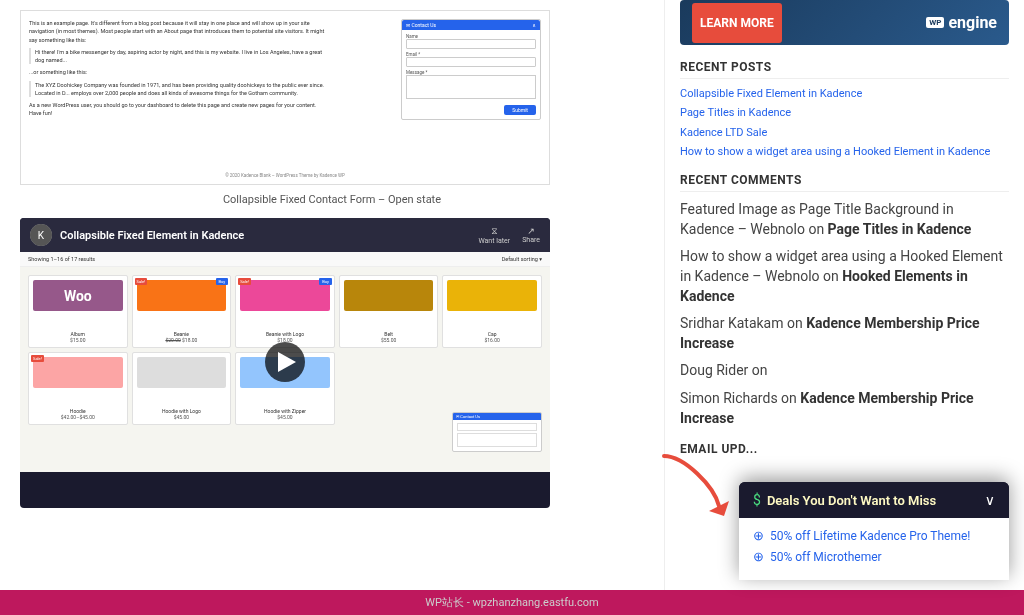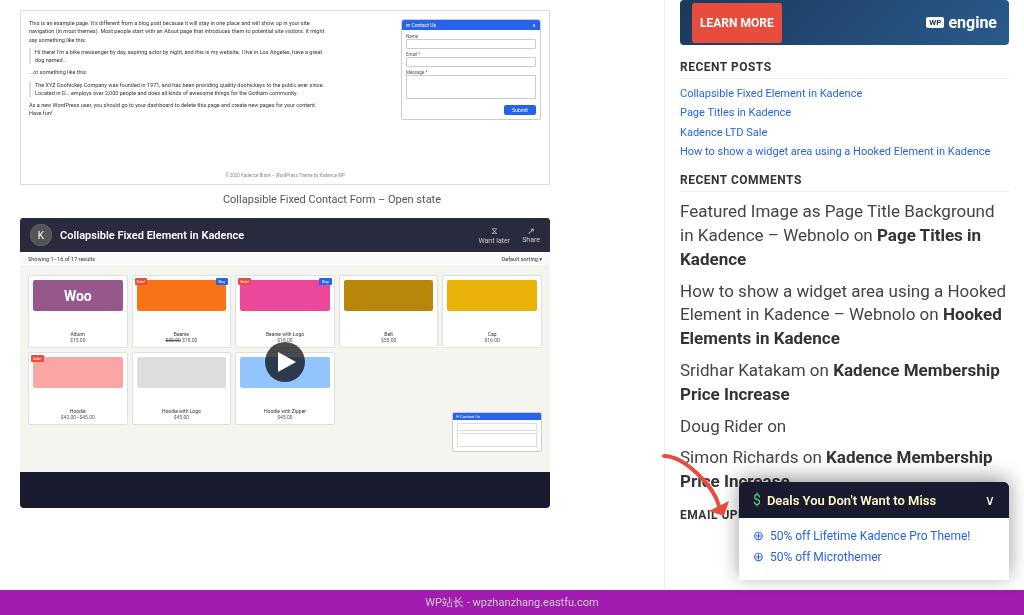--- a/index.html
+++ b/index.html
@@ -351,21 +351,21 @@
     .recent-post-item {
       font-size: 11px;
       color: #2563eb;
       margin-bottom: 5px;
       cursor: pointer;
       line-height: 1.3;
     }
 
     .comment-item {
       margin-bottom: 8px;
-      font-size: 17px;
+      font-size: 14px;
       line-height: 1.4;
       color: #444;
     }
 
     .comment-item a {
       font-weight: 700;
       color: #333;
       text-decoration: none;
     }
 
@@ -456,21 +456,21 @@
       width: 80px;
       height: 70px;
     }
 
     
     .footer-watermark {
       position: absolute;
       bottom: 0;
       left: 0;
       right: 0;
-      background: #a21caf;
+      background: #be185d;
       color: #ccc;
       font-size: 11px;
       padding: 5px 15px;
       text-align: center;
       z-index: 50;
     }
 
     
     .wpengine-text {
       color: #fff;

